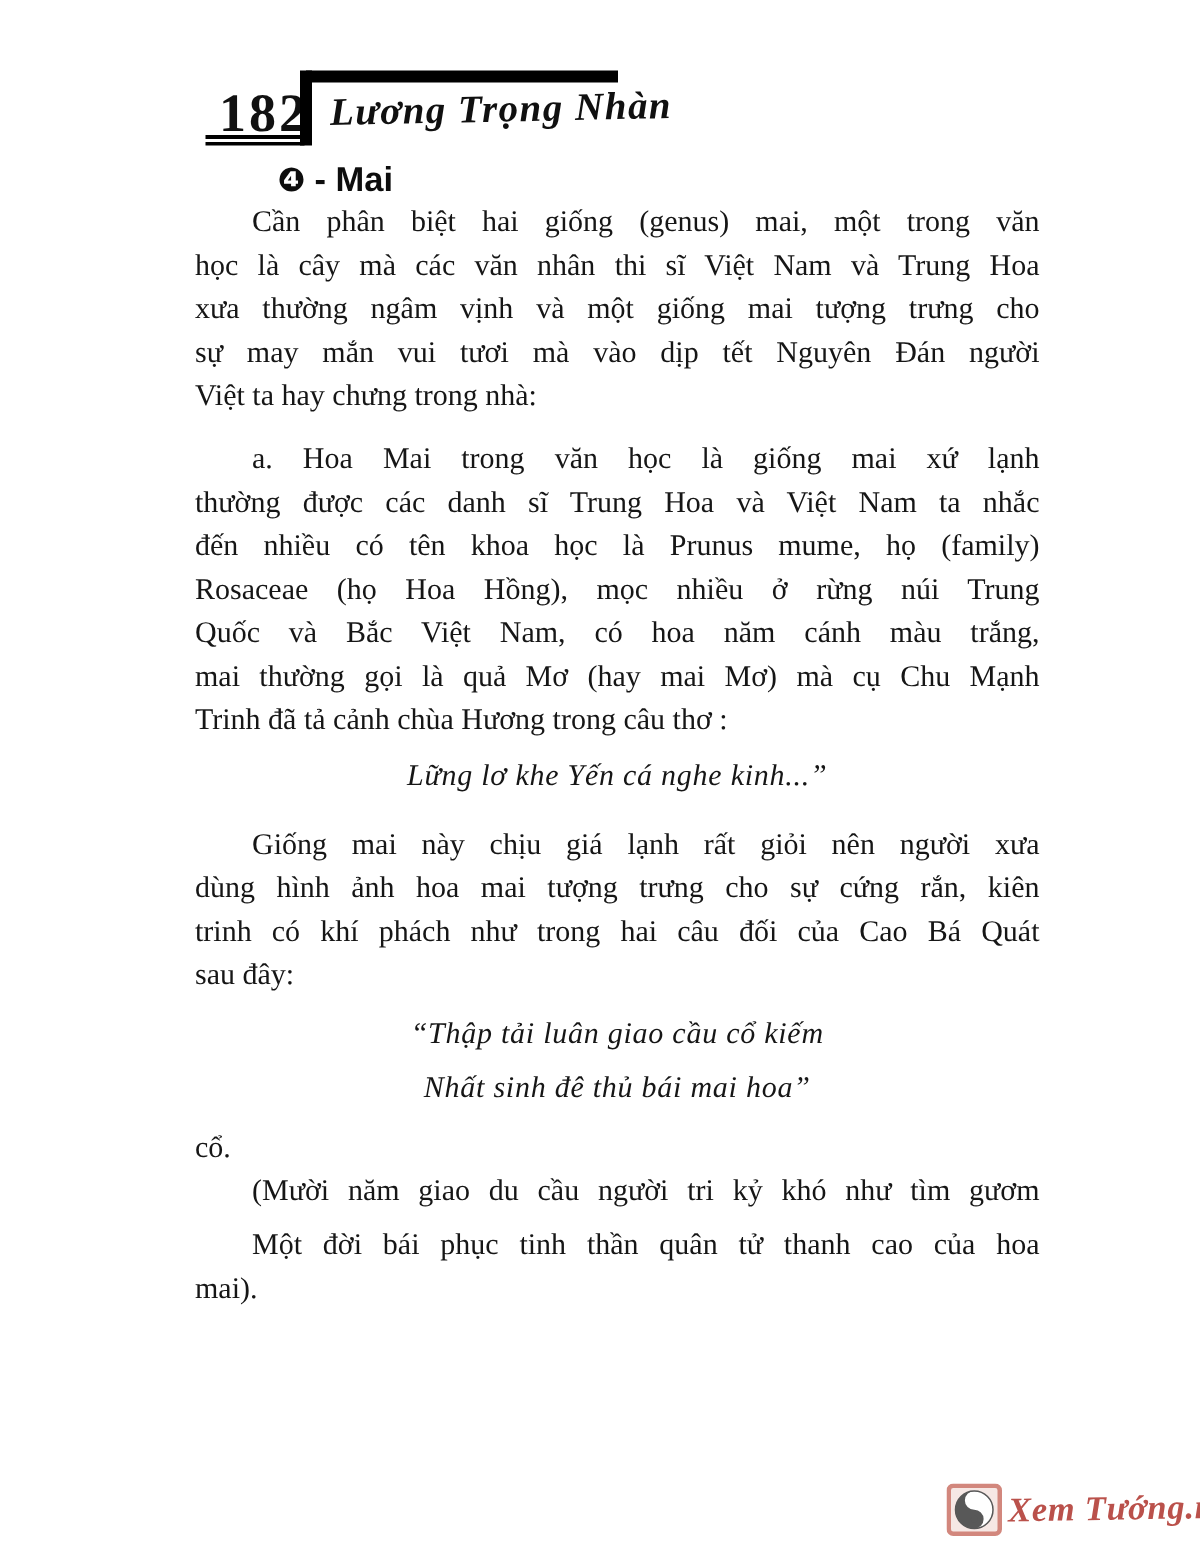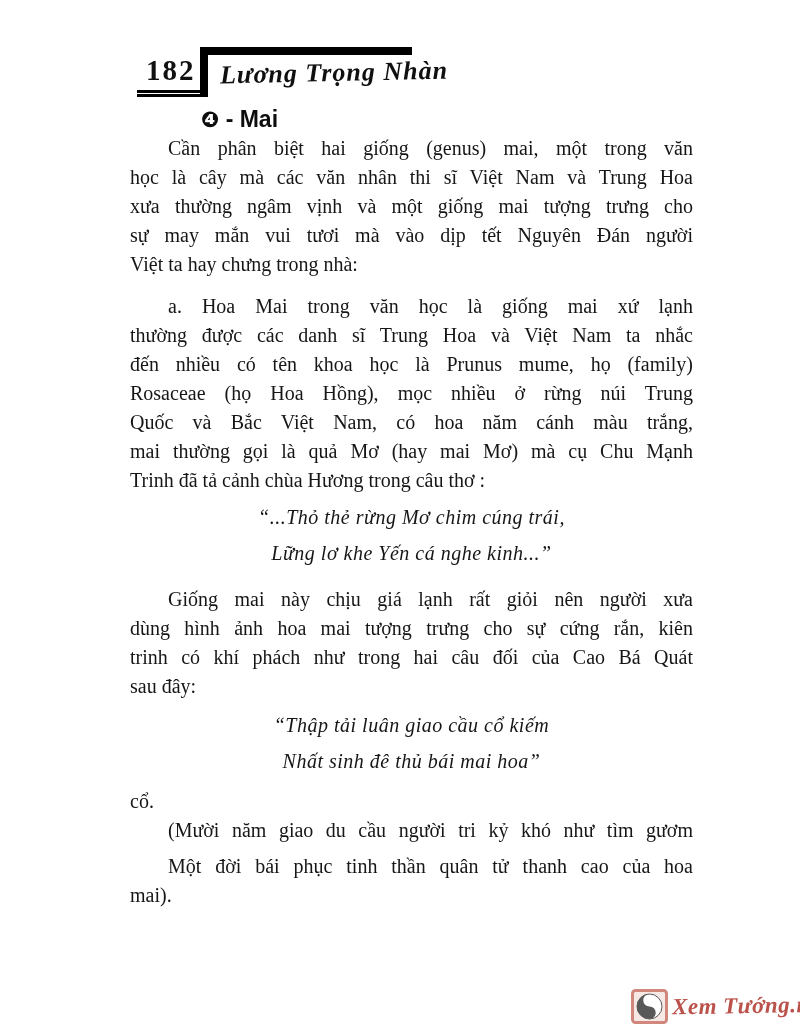--- a/index.html
+++ b/index.html
@@ -5,40 +5,40 @@
   html,body{margin:0;padding:0;}
   body{
     width:800px;height:1032px;position:relative;
     background:#ffffff;overflow:hidden;
     font-family:"Liberation Serif","DejaVu Serif",serif;
     color:#151515;
   }
   
   .hdr-pagenum{
     position:absolute;left:146px;top:54px;
-    font-size:29px;font-weight:bold;letter-spacing:2px;color:#111;
+    font-size:36px;font-weight:bold;letter-spacing:2px;color:#111;
   }
   .hdr-underline{
     position:absolute;left:137px;top:90px;width:66px;height:7px;
     background:linear-gradient(#000 0 40%,#fff 40% 62%,#000 62% 100%);
   }
   .hdr-step{
     position:absolute;left:200px;top:47px;width:8px;height:50px;background:#000;
   }
   .hdr-bar{
     position:absolute;left:204px;top:47px;width:208px;height:8px;background:#000;
   }
   .hdr-author{
     position:absolute;left:220px;top:58px;width:230px;
     font-style:italic;font-weight:bold;font-size:26px;color:#101010;
     transform:rotate(-1.2deg);letter-spacing:1px;white-space:nowrap;
   }
   
   .sec-heading{
-    position:absolute;left:201px;top:106px;
+    position:absolute;left:185px;top:106px;
     font-family:"Liberation Sans","DejaVu Sans",sans-serif;
     font-weight:bold;font-size:23px;color:#0d0d0d;white-space:nowrap;
   }
   .sec-heading .bullet{font-size:22px;margin-right:6px;}
   
   .body-col{
     position:absolute;left:130px;top:134px;width:563px;
     font-size:20px;color:#161616;
   }
   .block{margin:0;}
@@ -92,21 +92,20 @@
   <div class="block para blk-2">
       <div class="line j first">a. Hoa Mai trong văn học là giống mai xứ lạnh</div>
       <div class="line j">thường được các danh sĩ Trung Hoa và Việt Nam ta nhắc</div>
       <div class="line j">đến nhiều có tên khoa học là Prunus mume, họ (family)</div>
       <div class="line j">Rosaceae (họ Hoa Hồng), mọc nhiều ở rừng núi Trung</div>
       <div class="line j">Quốc và Bắc Việt Nam, có hoa năm cánh màu trắng,</div>
       <div class="line j">mai thường gọi là quả Mơ (hay mai Mơ) mà cụ Chu Mạnh</div>
       <div class="line">Trinh đã tả cảnh chùa Hương trong câu thơ :</div>
     </div>
   <div class="block verse blk-3">
-      <div class="line j first">“...Thỏ thẻ rừng Mơ chim cúng trái,</div>
       <div class="line">Lững lơ khe Yến cá nghe kinh...”</div>
     </div>
   <div class="block para blk-4">
       <div class="line j first">Giống mai này chịu giá lạnh rất giỏi nên người xưa</div>
       <div class="line j">dùng hình ảnh hoa mai tượng trưng cho sự cứng rắn, kiên</div>
       <div class="line j">trinh có khí phách như trong hai câu đối của Cao Bá Quát</div>
       <div class="line">sau đây:</div>
     </div>
   <div class="block verse blk-5">
       <div class="line j first">“Thập tải luân giao cầu cổ kiếm</div>

